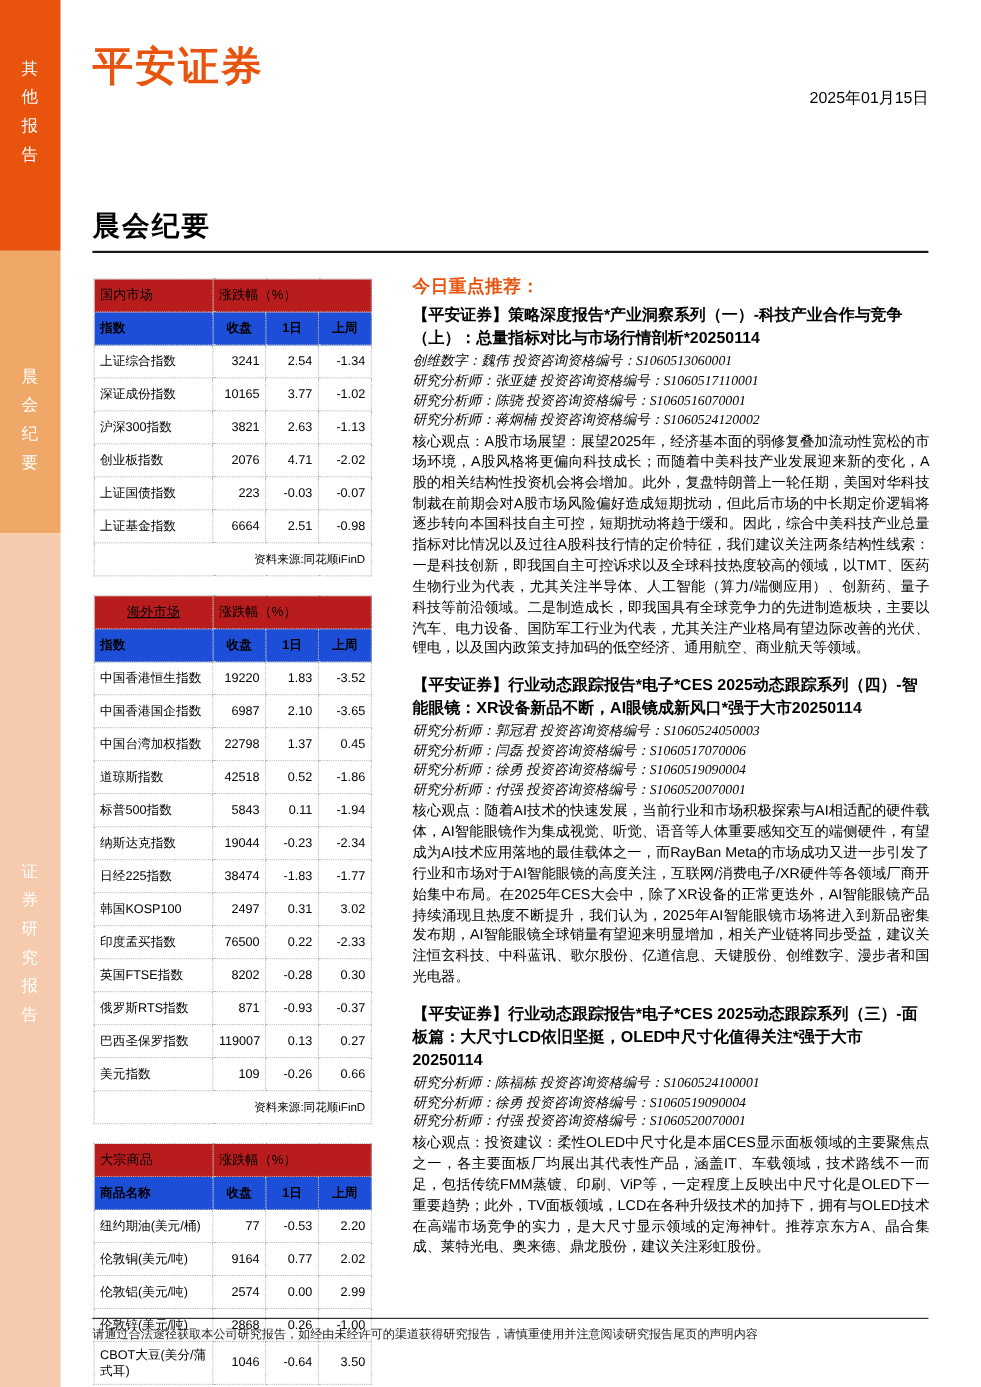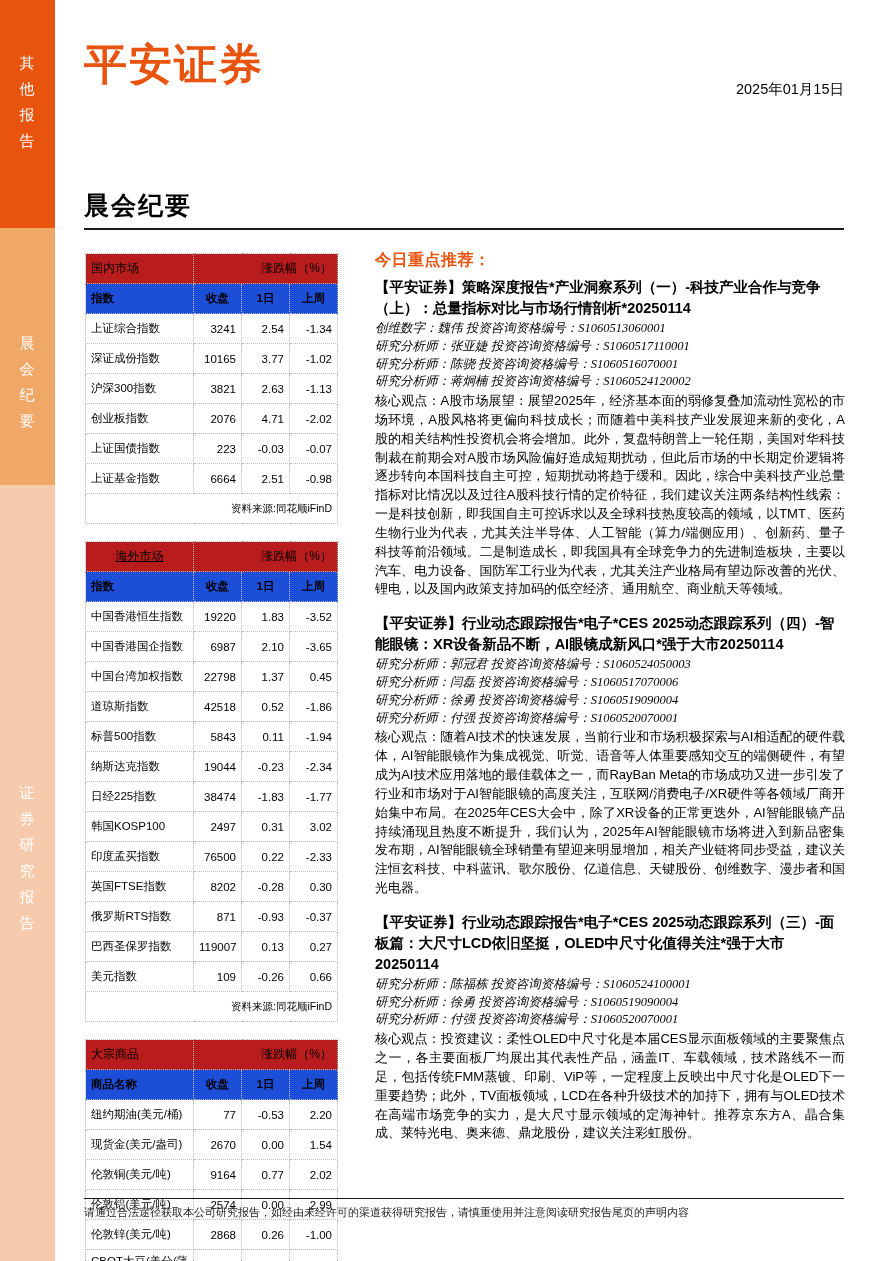--- a/index.html
+++ b/index.html
@@ -18,38 +18,38 @@
     position:absolute;left:0;width:55px;text-align:center;
     color:#fff;font-size:15px;line-height:26px;letter-spacing:1px;
     font-family:"Liberation Serif","DejaVu Serif",serif;
   }
   .rl1{top:50px;}
   .rl2{top:330px;}
   .rl3{top:780px;}
   .rail-label span{display:block;}
 
   
-  #logo{position:absolute;left:84px;top:36px;font-size:43px;font-weight:bold;
+  #logo{position:absolute;left:84px;top:36px;font-size:37px;font-weight:bold;
         color:#E8530E;letter-spacing:2px;
         font-family:"Liberation Sans","DejaVu Sans",sans-serif;}
   #date{position:absolute;right:48px;top:80px;font-size:14.5px;color:#000;}
   #doctitle{position:absolute;left:84px;top:189px;font-size:25px;font-weight:bold;letter-spacing:2px;}
   #hrule{position:absolute;left:84px;top:228px;width:760px;height:0;border-top:2px solid #1a1a1a;}
   #footrule{position:absolute;left:84px;top:1198px;width:760px;height:0;border-top:1.5px solid #1a1a1a;}
   #footer{position:absolute;left:84px;top:1205px;width:770px;font-size:11px;color:#222;}
 
   
   #leftcol{position:absolute;left:85px;top:253px;width:252px;}
   table.mkt{border-collapse:collapse;width:252px;font-size:11.5px;table-layout:fixed;}
   table.mkt td,table.mkt th{
     border:1px dotted #b9b9b9;padding:4px 5px;vertical-align:middle;height:21px;
     font-weight:normal;
   }
   table.mkt .grp{background:#b91c1c;font-weight:bold;font-size:12px;}
-  table.mkt .grp .pct{text-align:right;}
+  table.mkt .grp .pct{text-align:left;}
   table.mkt thead.sub th{background:#1d4ed8;font-weight:bold;font-size:11.5px;}
   table.mkt thead.sub th.nm{text-align:left;}
   table.mkt thead.sub th.num{text-align:center;}
   table.mkt td.nm{text-align:left;}
   table.mkt td.num{text-align:right;}
   table.mkt td.src{text-align:right;font-size:10.5px;border:1px dotted #b9b9b9;}
   .tblgap{height:17px;}
   col.c1{width:108px;} col.c2{width:48px;} col.c3{width:48px;} col.c4{width:48px;}
 
   
@@ -286,26 +286,20 @@
           <th class="num">1日</th>
           <th class="num">上周</th>
         </tr>
       </thead>
       <tbody>
         <tr>
           <td class="nm">纽约期油(美元/桶)</td>
           <td class="num">77</td>
           <td class="num">-0.53</td>
           <td class="num">2.20</td>
-        </tr>
-        <tr>
-          <td class="nm">现货金(美元/盎司)</td>
-          <td class="num">2670</td>
-          <td class="num">0.00</td>
-          <td class="num">1.54</td>
         </tr>
         <tr>
           <td class="nm">伦敦铜(美元/吨)</td>
           <td class="num">9164</td>
           <td class="num">0.77</td>
           <td class="num">2.02</td>
         </tr>
         <tr>
           <td class="nm">伦敦铝(美元/吨)</td>
           <td class="num">2574</td>

